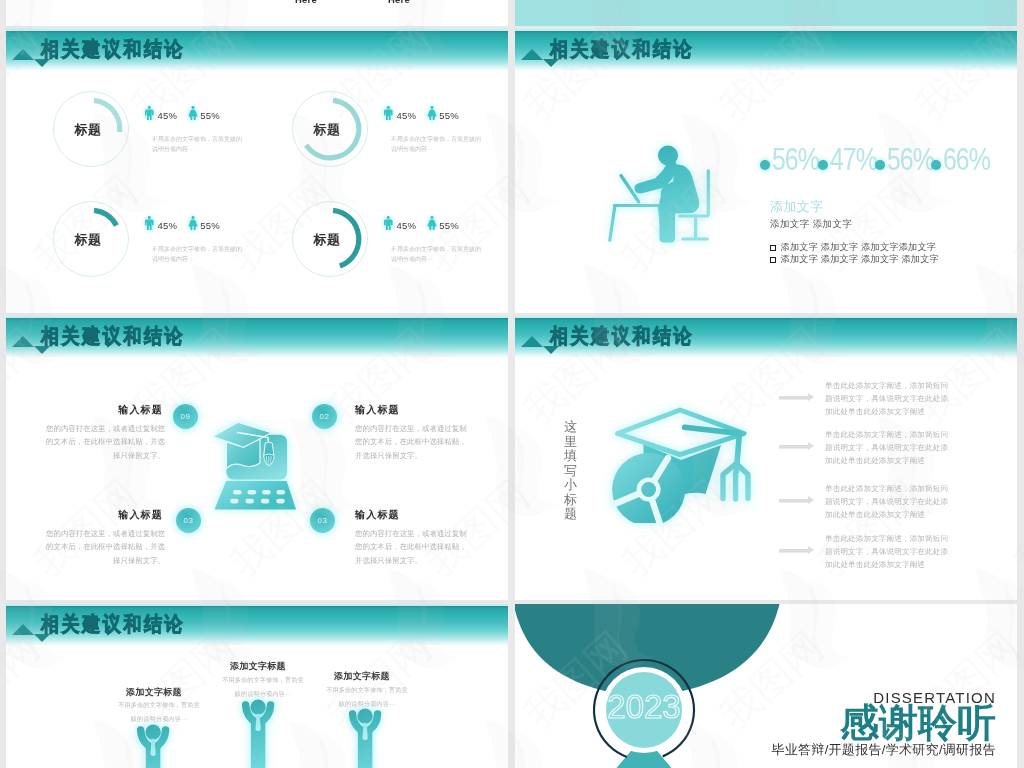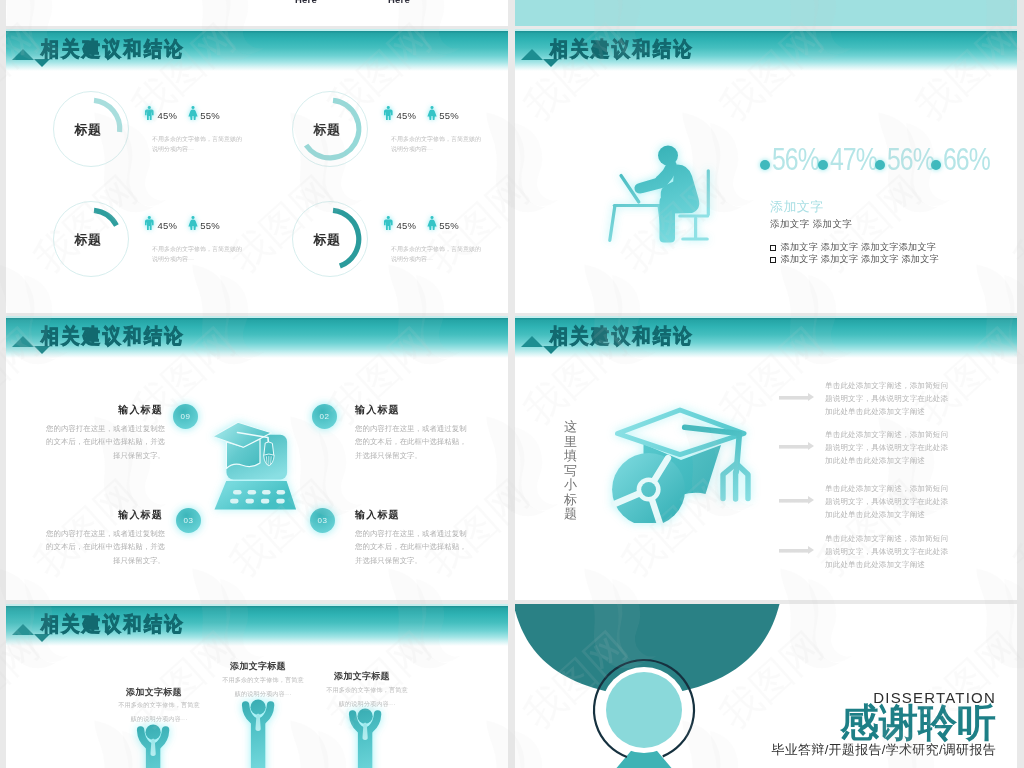--- a/index.html
+++ b/index.html
@@ -514,20 +514,23 @@
       <path d="M-2 -2 H265 C255 40 226 85 129 93 C32 85 7 40 -2 -2 Z" fill="#2a8185"></path>
 
       <path d="M129 131.5 L258 284 H0 Z" fill="#3fb3b5"></path>
 
       <path d="M 111.90 152.98 A 50 50 0 1 1 147.73 152.36" fill="none" stroke="#16313f" stroke-width="2.2" stroke-linecap="butt"></path>
       <path d="" fill="none" stroke="#16313f" stroke-width="2.2" stroke-linecap="butt"></path>
 
       <circle cx="129" cy="106" r="43" fill="#ffffff"></circle>
       <circle cx="129" cy="106" r="38" fill="#8ad9da"></circle>
     </svg>
+    <div style="position:absolute;left:79px;top:86px;width:100px;text-align:center;
+                font-size:33px;line-height:33px;letter-spacing:0px;color:transparent;
+                -webkit-text-stroke:1.2px #eafbfb;font-family:'Liberation Sans',sans-serif;">2023</div>
 
     <div style="position:absolute;left:243px;top:85px;width:238px;text-align:right;
                 font-size:15px;letter-spacing:1.2px;color:#2c2c2c;">DISSERTATION</div>
     <div style="position:absolute;left:243px;top:99px;width:238px;text-align:right;
                 font-size:39px;line-height:40px;font-weight:700;color:#1d7f86;letter-spacing:0px;">感谢聆听</div>
     <div style="position:absolute;left:183px;top:137px;width:298px;text-align:right;
                 font-size:13px;color:#2f2f2f;letter-spacing:0.3px;">毕业答辩/开题报告/学术研究/调研报告</div>
   </div>
 
   <svg class="wm" width="1024" height="768" viewBox="0 0 1024 768" style="position:absolute;left:0;top:0;">

